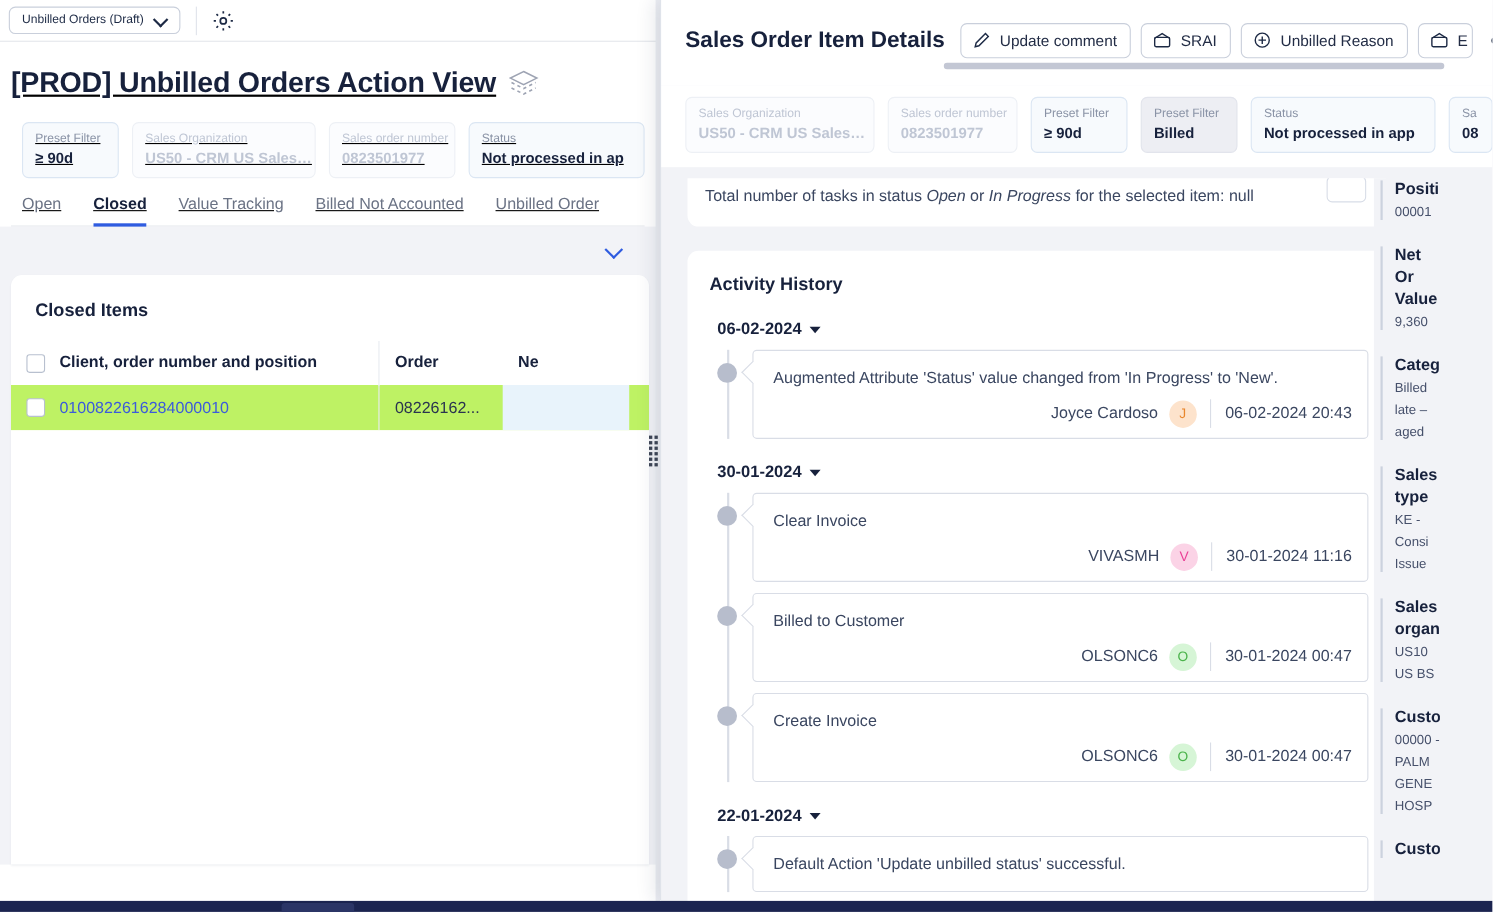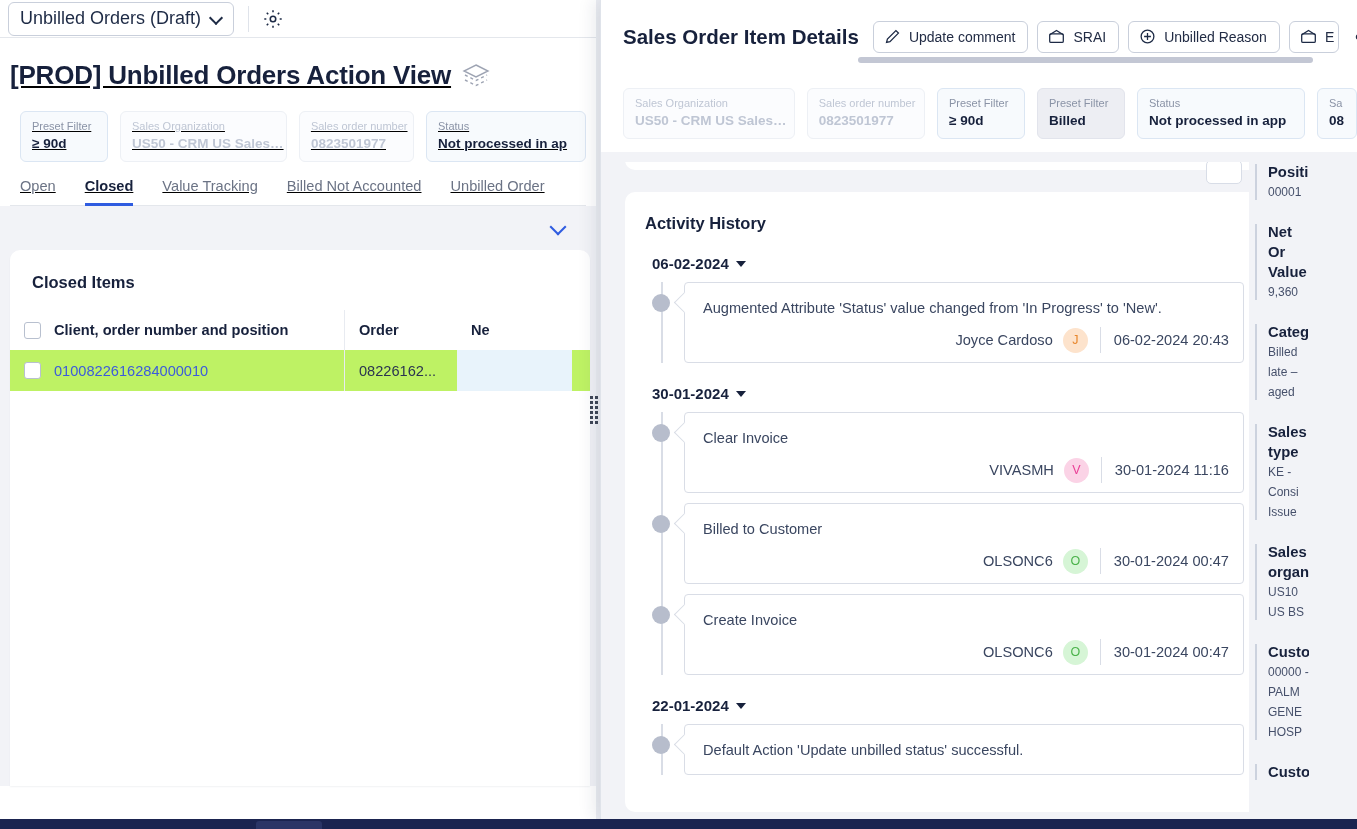--- a/index.html
+++ b/index.html
@@ -16,21 +16,21 @@
     position: absolute; left: 0; top: 0; width: 600px; height: 819px;
     background: #ffffff; overflow: hidden;
   }
   .topbar {
     height: 38px; display: flex; align-items: center; gap: 0px;
     padding-left: 8px; background: #fff; border-bottom: 1px solid #e4e7ec;
   }
   .view-select {
     display: flex; align-items: center; gap: 9px;
     border: 1px solid #c9cfdb; border-radius: 6px;
-    padding: 5px 11px 6px 11px; font-size: 18px; color: #1d2a45;
+    padding: 5px 11px 6px 11px; font-size: 11px; color: #1d2a45;
     background: #fff; white-space: nowrap;
   }
   .chev-down { display:inline-block; width:12px; height:12px; position:relative; }
   .chev-down::before {
     content:""; position:absolute; left:1px; top:1px; width:8px; height:8px;
     border-right:2.2px solid #1d2a45; border-bottom:2.2px solid #1d2a45;
     transform: rotate(45deg);
   }
   .vdiv { width:1px; height:26px; background:#dfe3ea; margin: 0 13px 0 14px; }
   .gear { width:22px; height:22px; color:#1d2a45; }
@@ -415,20 +415,23 @@
           <div class="ck">Sa</div>
           <div class="cv">08</div>
         </div>
       </div>
       <div class="scroll-x" id="hbar-filters"></div>
     </div>
 
     <div class="rp-body">
 
       <div class="tasks-card">
+        <div class="tasks-text">
+          <span>Total number of tasks in status </span><em>Open</em><span> or </span><em>In Progress</em><span> for the selected item: null</span>
+        </div>
         <div class="tasks-box"></div>
       </div>
 
       <div class="hist-card">
         <div class="hist-title">Activity History</div>
 
         <div class="date-group">
           <div class="date-label">
             <span>06-02-2024</span>
             <span class="caret-dn"></span>

